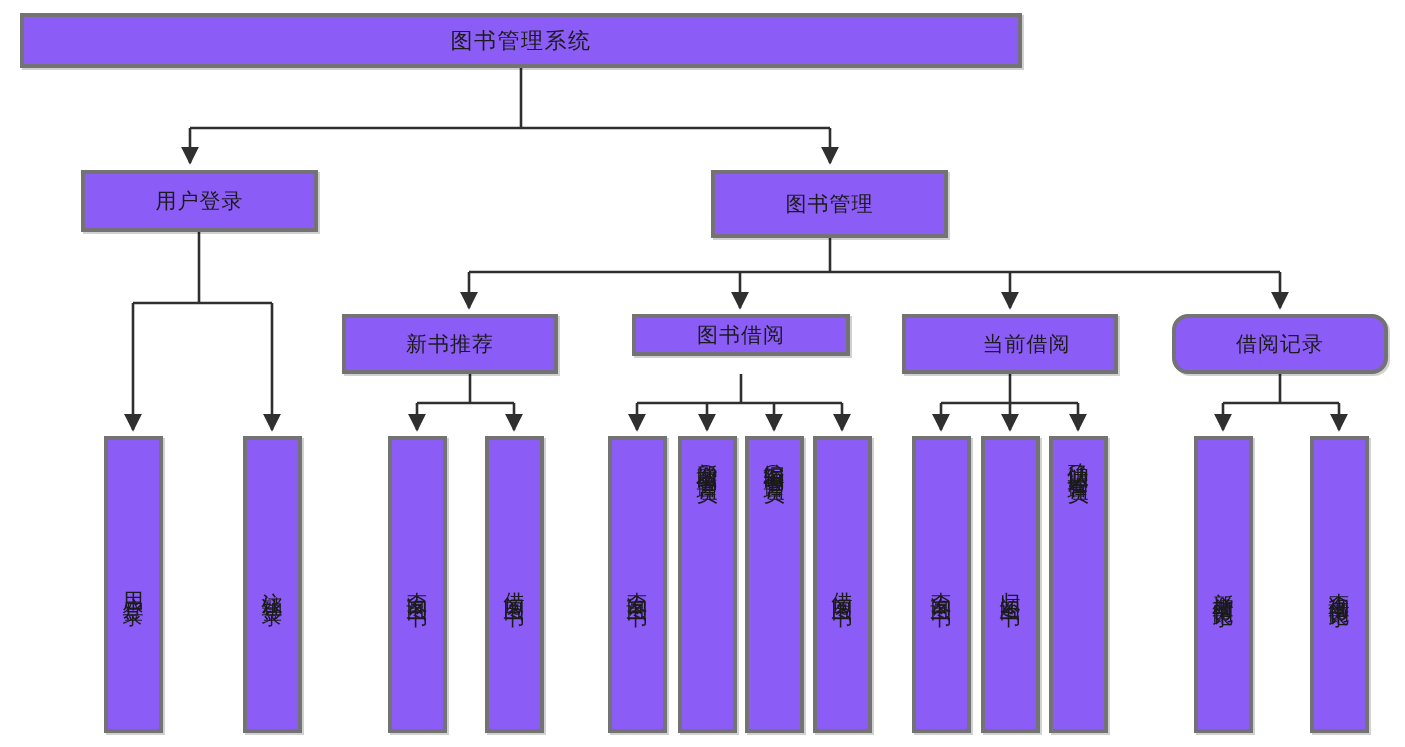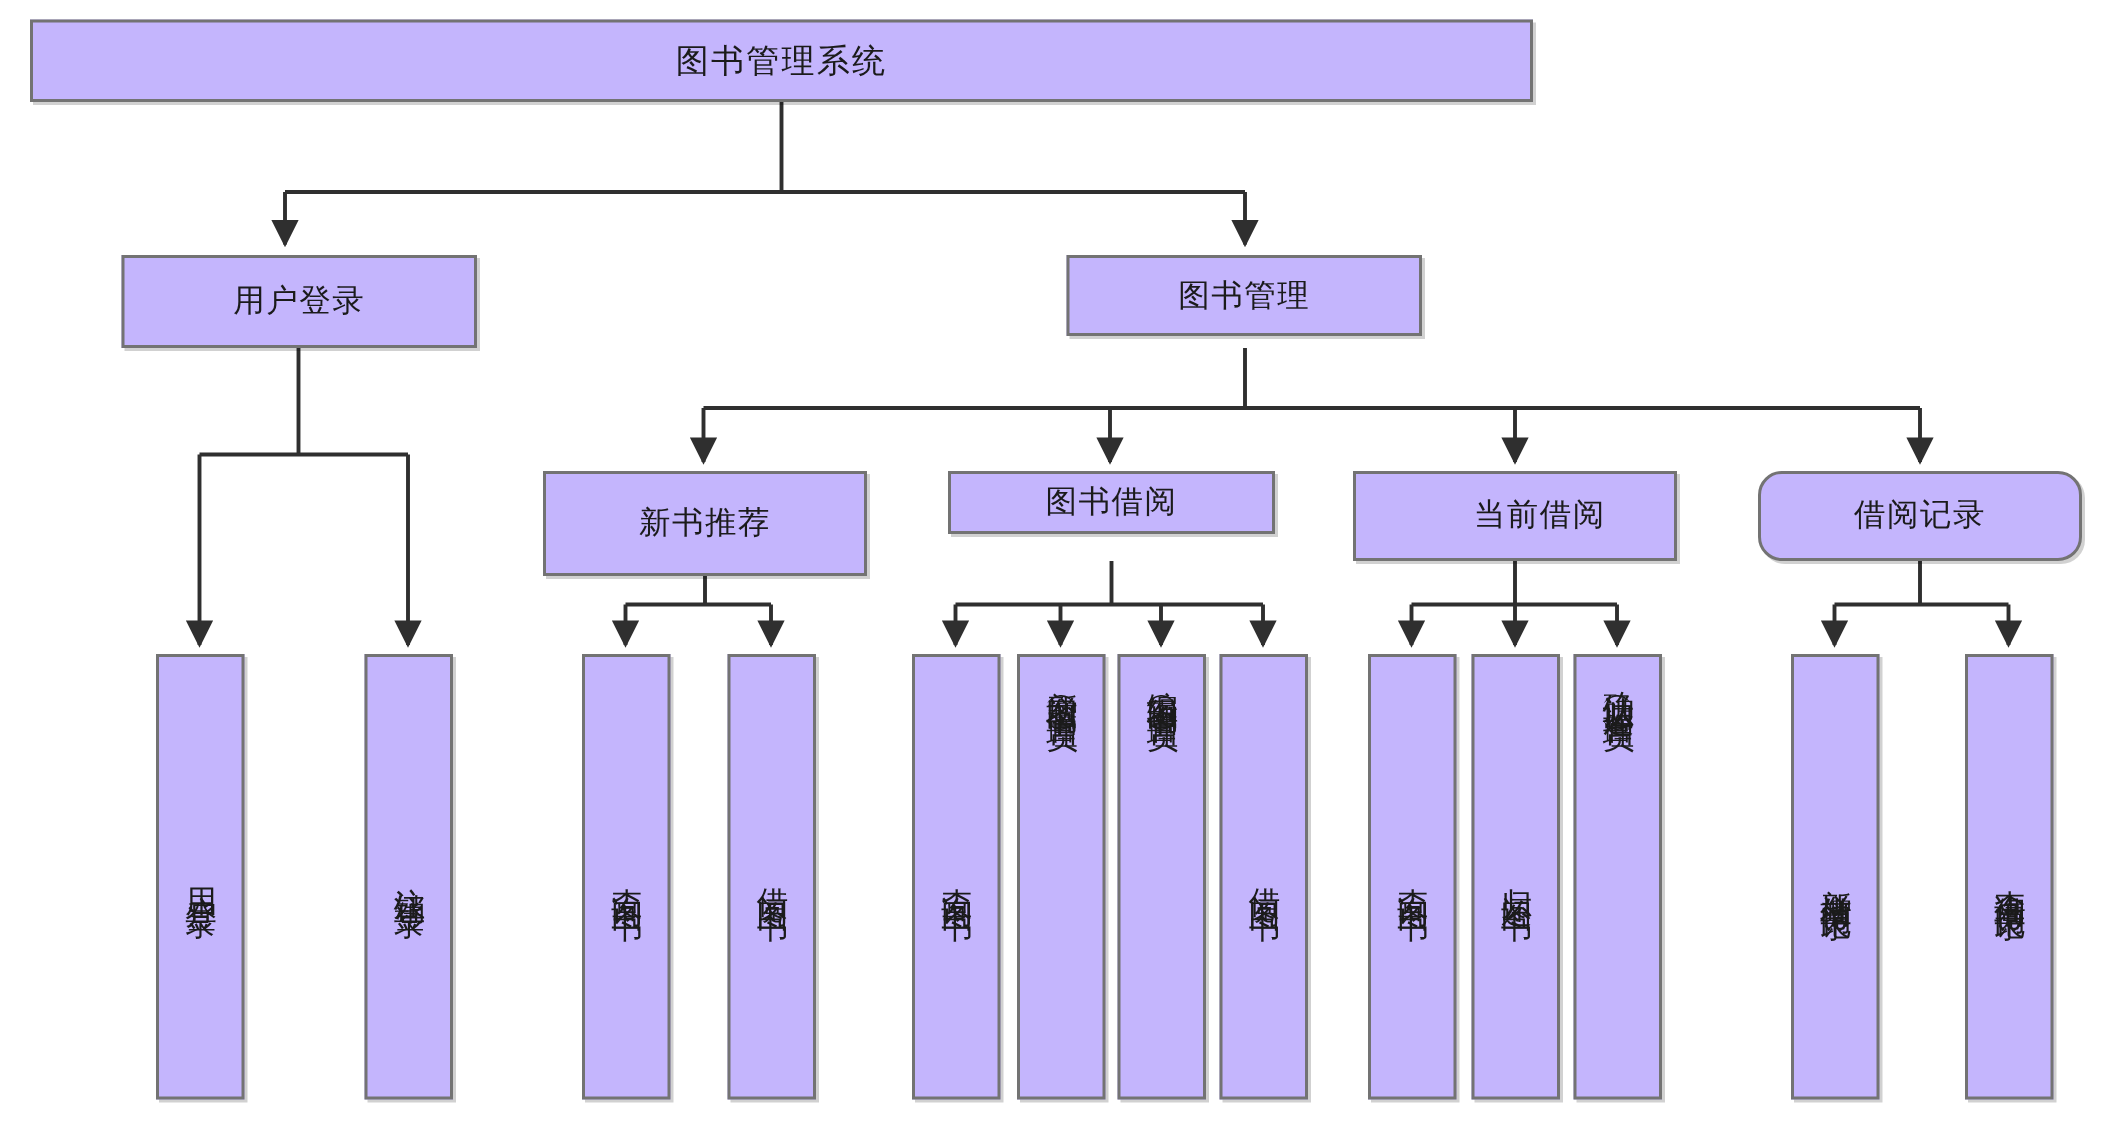--- a/index.html
+++ b/index.html
@@ -21,22 +21,22 @@
     position: absolute;
     left: 0;
     top: 0;
     width: 1405px;
     height: 747px;
     pointer-events: none;
   }
   .node {
     position: absolute;
     box-sizing: border-box;
-    border: 2px solid #737373;
-    background: #c4b5fd;
+    border: 4px solid #737373;
+    background: #8b5cf6;
     box-shadow: 2px 2px 0 rgba(0,0,0,0.18);
     display: flex;
     align-items: center;
     justify-content: center;
     color: #1b1b1b;
   }
   .node .lbl {
     display: block;
     text-align: center;
     line-height: 1.18;
@@ -137,25 +137,25 @@
   </svg>
 
   <div class="node h root" style="left:20px; top:13px; width:1002px; height:55px;">
     <span class="lbl">图书管理系统</span>
   </div>
 
   <div class="node h" style="left:81px; top:170px; width:237px; height:62px;">
     <span class="lbl">用户登录</span>
   </div>
 
-  <div class="node h" style="left:711px; top:170px; width:237px; height:54px;font-family:Liberation Serif, serif;">
+  <div class="node h" style="left:711px; top:170px; width:237px; height:68px;">
     <span class="lbl">图书管理</span>
   </div>
 
-  <div class="node h" style="left:362px; top:314px; width:216px; height:70px;">
+  <div class="node h" style="left:342px; top:314px; width:216px; height:60px;">
     <span class="lbl">新书推荐</span>
   </div>
 
   <div class="node h" style="left:632px; top:314px; width:218px; height:42px;">
     <span class="lbl">图书借阅</span>
   </div>
 
   <div class="node h" style="left:902px; top:314px; width:216px; height:60px;padding-left:33px;">
     <span class="lbl">当前借阅</span>
   </div>

